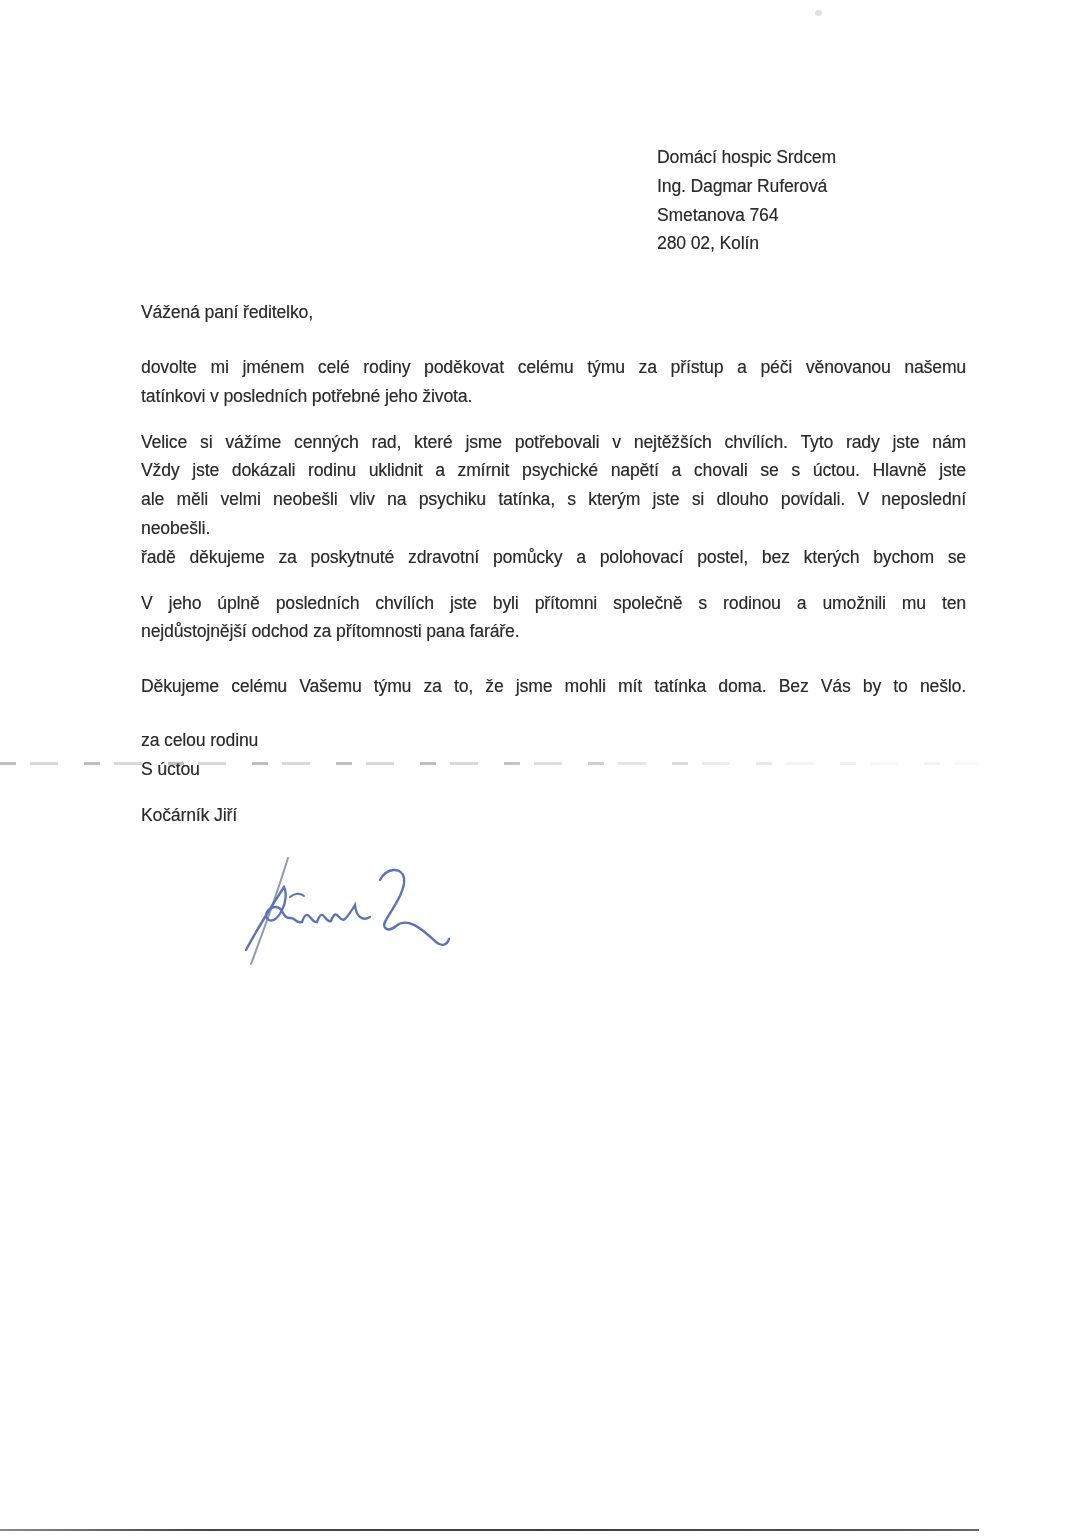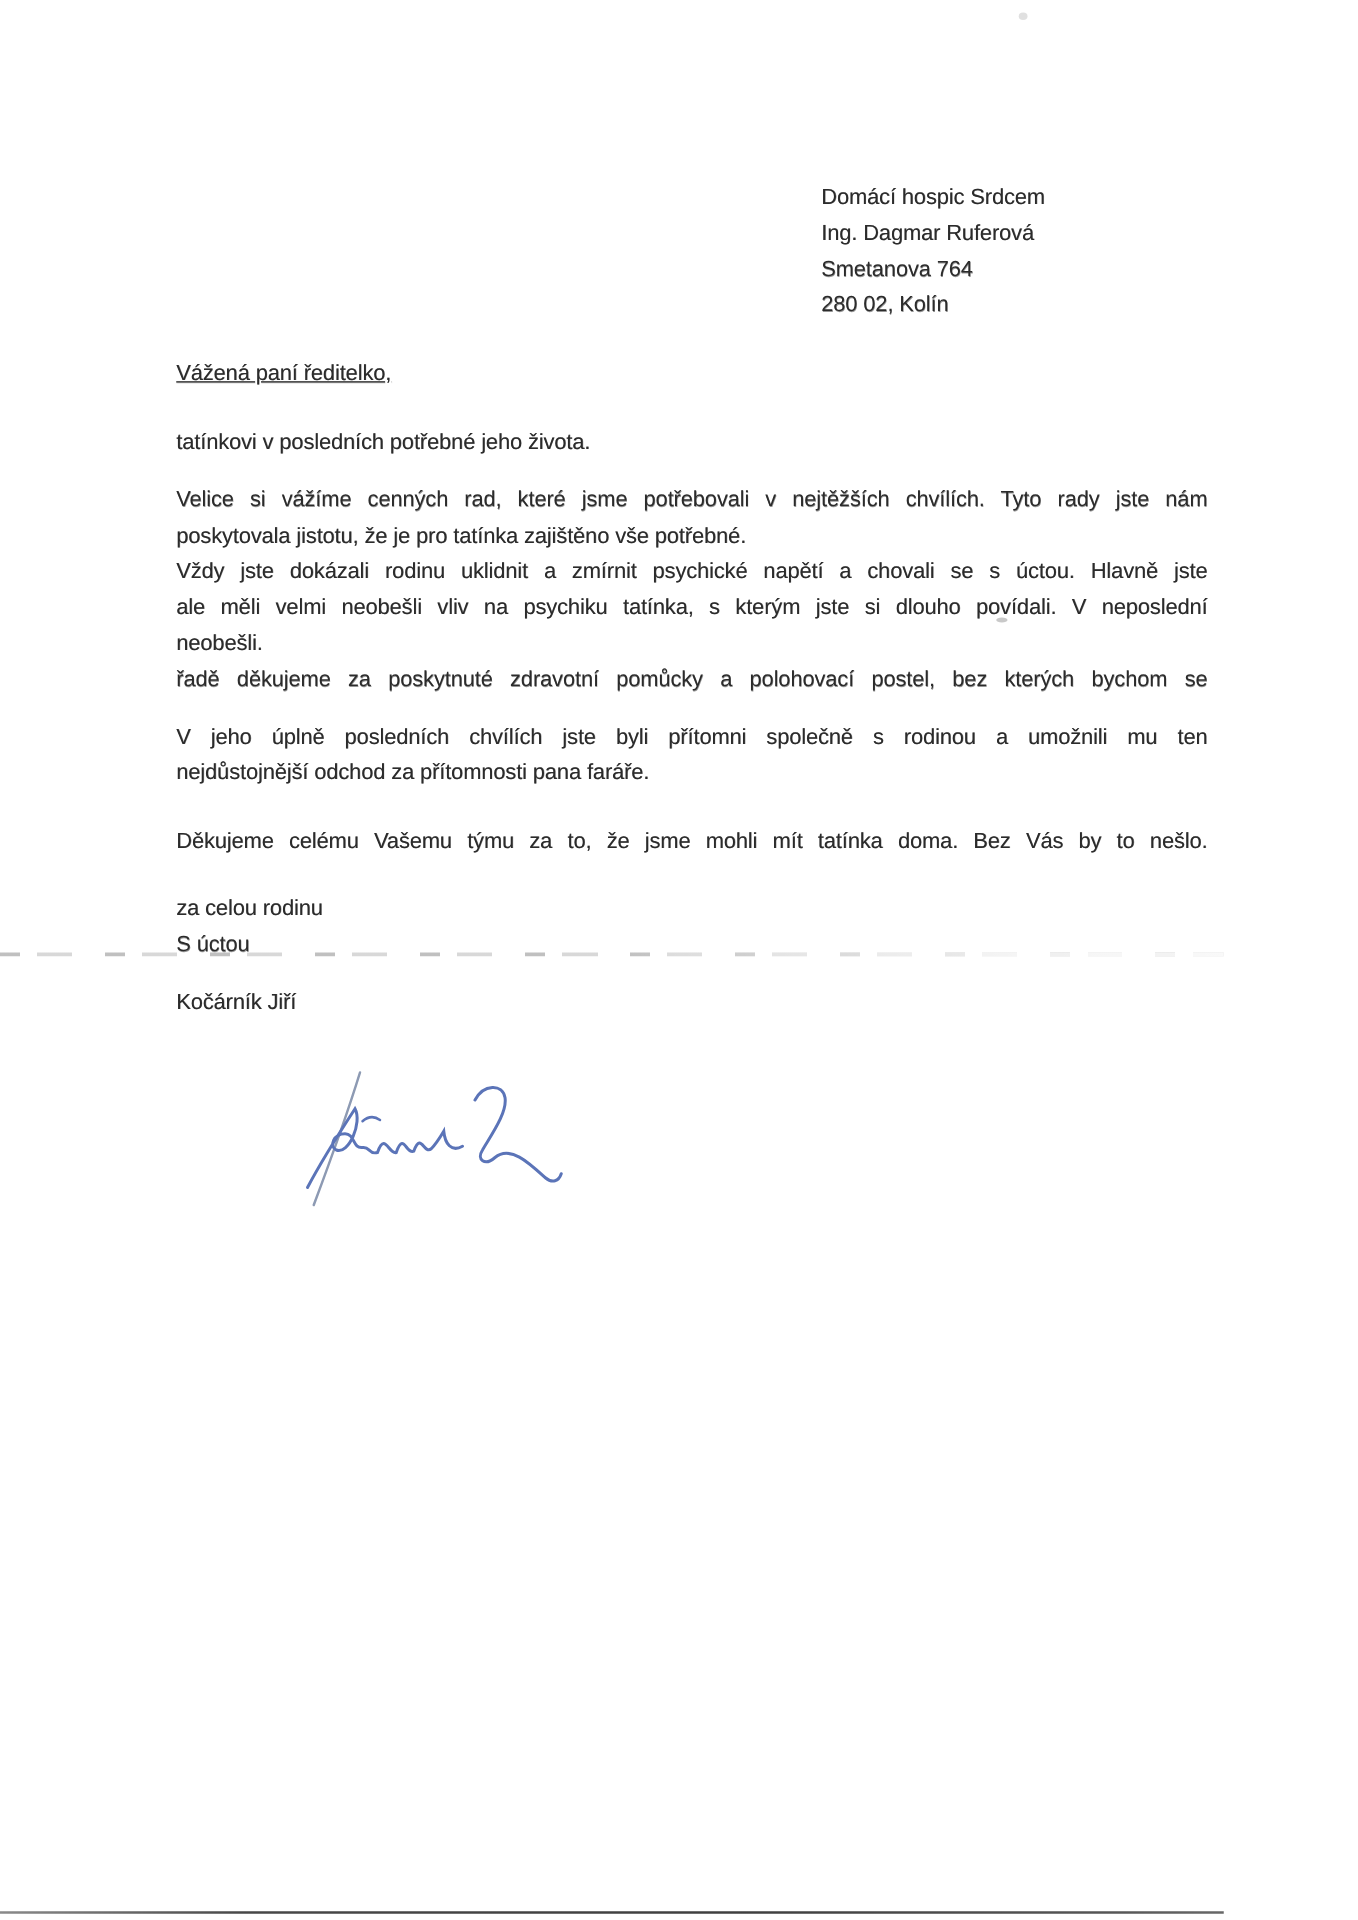--- a/index.html
+++ b/index.html
@@ -17,21 +17,21 @@
     position: absolute;
     left: 141px;
     top: 0;
     width: 825px;
     font-size: 17.5px;
     line-height: 28.8px;
     letter-spacing: -0.1px;
     text-shadow: 0.3px 0.3px 0 rgba(43,43,43,0.5);
   }
   .header { margin-left: 516px; margin-top: 143px; }
-  .salutation { margin-top: 26px; text-decoration: underline; }
+  .salutation { margin-top: 40px; }
   .para { text-align: justify; }
   .gap-large  { margin-top: 26px; }
   .gap-normal { margin-top: 17px; }
   .gap-none   { margin-top: 0; }
   .line { text-align: justify; }
   .line.fill {
     text-align: justify;
     text-align-last: justify;
     -moz-text-align-last: justify;
   }
@@ -92,25 +92,25 @@
       <div>Domácí hospic Srdcem</div>
       <div>Ing. Dagmar Ruferová</div>
       <div>Smetanova 764</div>
       <div>280 02, Kolín</div>
     </div>
 
     <div class="salutation">Vážená paní ředitelko,</div>
 
     <div id="letter-body">
         <div class="para gap-large">
+          <div class="line fill">dovolte mi jménem celé rodiny poděkovat celému týmu za přístup a péči věnovanou našemu</div>
           <div class="line">tatínkovi v posledních potřebné jeho života.</div>
         </div>
         <div class="para gap-normal">
           <div class="line fill">Velice si vážíme cenných rad, které jsme potřebovali v nejtěžších chvílích. Tyto rady jste nám</div>
-          <div class="line">poskytovala jistotu, že je pro tatínka zajištěno vše potřebné.</div>
         </div>
         <div class="para gap-none">
           <div class="line fill">Vždy jste dokázali rodinu uklidnit a zmírnit psychické napětí a chovali se s úctou. Hlavně jste</div>
           <div class="line fill">ale měli velmi neobešli vliv na psychiku tatínka, s kterým jste si dlouho povídali. V neposlední</div>
           <div class="line">neobešli.</div>
           <div class="line fill">řadě děkujeme za poskytnuté zdravotní pomůcky a polohovací postel, bez kterých bychom se</div>
         </div>
         <div class="para gap-normal">
           <div class="line fill">V jeho úplně posledních chvílích jste byli přítomni společně s rodinou a umožnili mu ten</div>
           <div class="line">nejdůstojnější odchod za přítomnosti pana faráře.</div>

